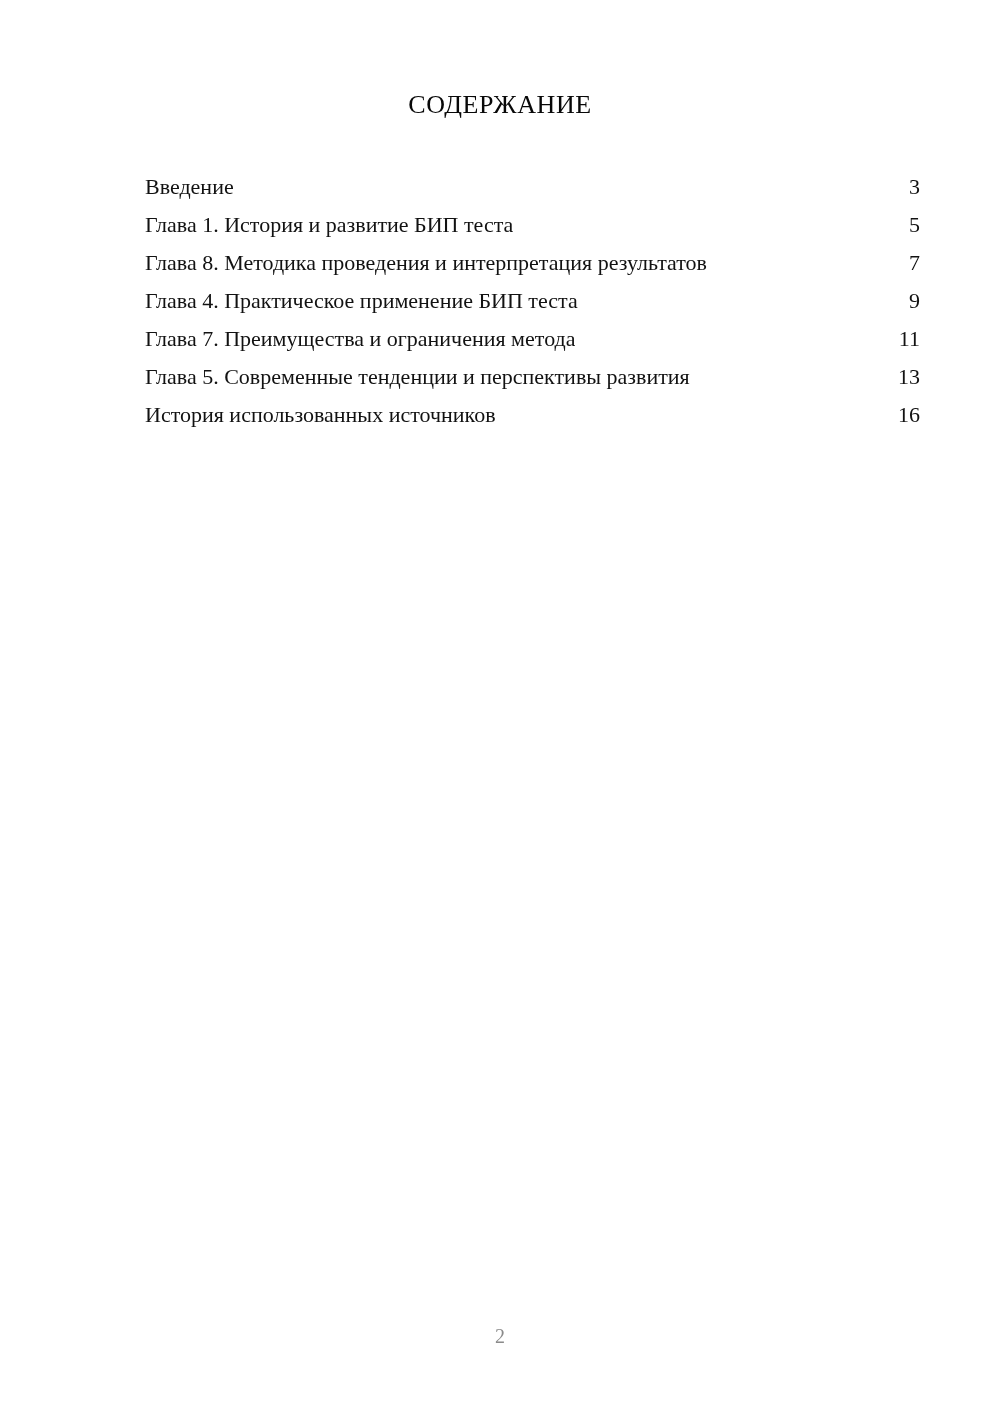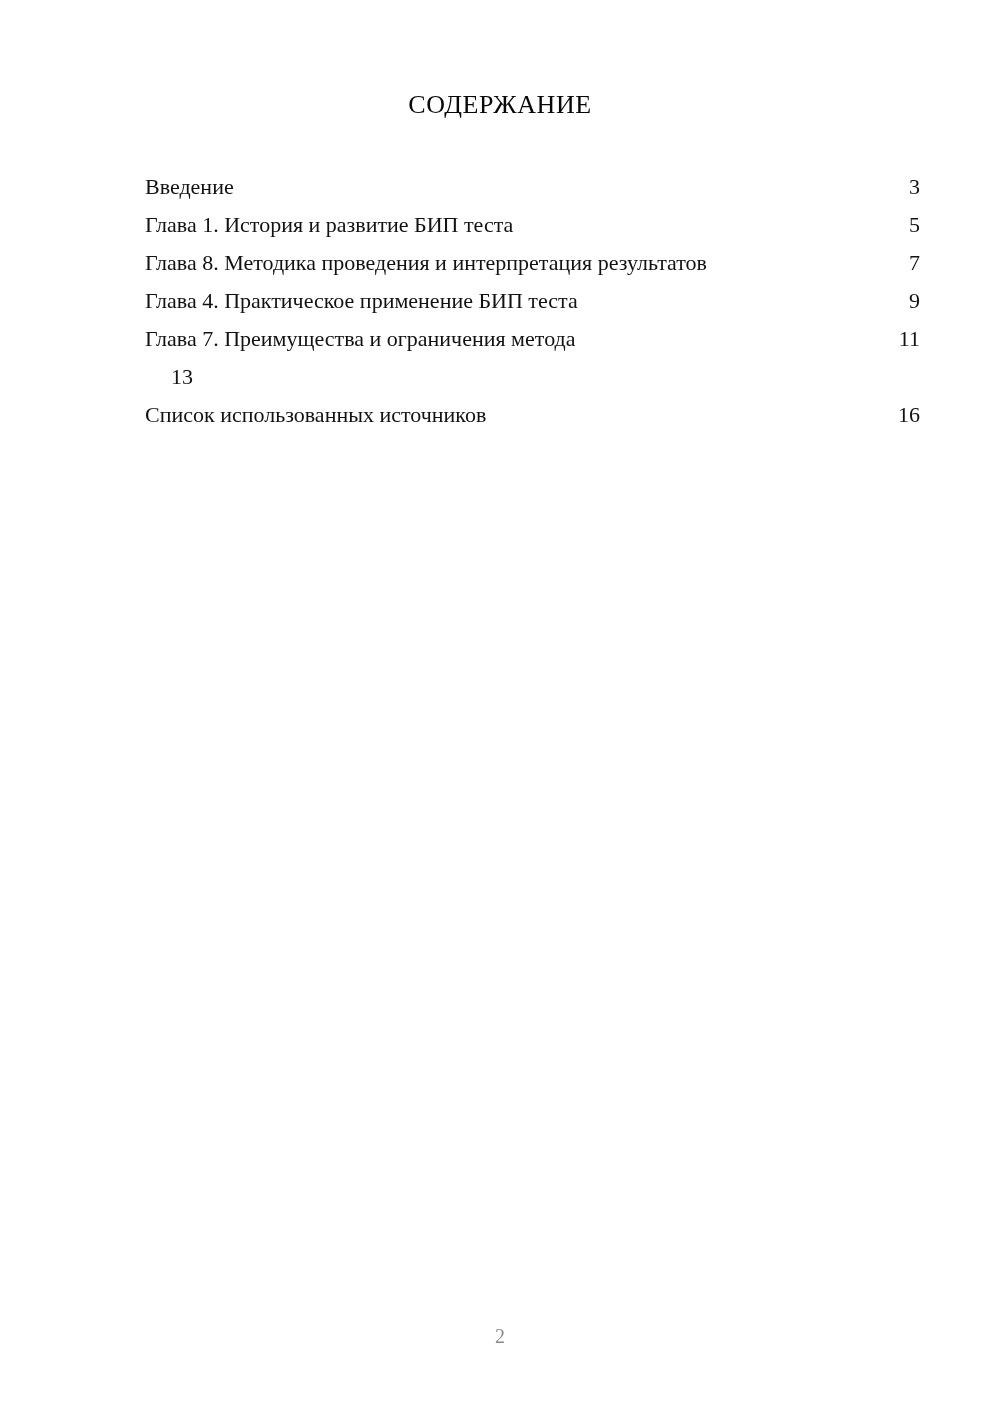--- a/index.html
+++ b/index.html
@@ -101,26 +101,27 @@
       <span class="toc-entry-title">Глава 4. Практическое применение БИП теста</span>
       <span class="toc-entry-page">9</span>
     </div>
 
     <div class="toc-entry">
       <span class="toc-entry-title">Глава 7. Преимущества и ограничения метода</span>
       <span class="toc-entry-page">11</span>
     </div>
 
     <div class="toc-entry">
+      <span class="toc-entry-title">Глава 5. Современные тенденции и перспективы развития</span>
       <span class="toc-entry-page">13</span>
     </div>
 
 
     <div class="toc-entry">
-      <span class="toc-entry-title">Список использованных источников</span>
+      <span class="toc-entry-title">История использованных источников</span>
       <span class="toc-entry-page">16</span>
     </div>
 
   </div>
 
   <div class="page-footer">2</div>
 
 </div>
 
 </body></html>

